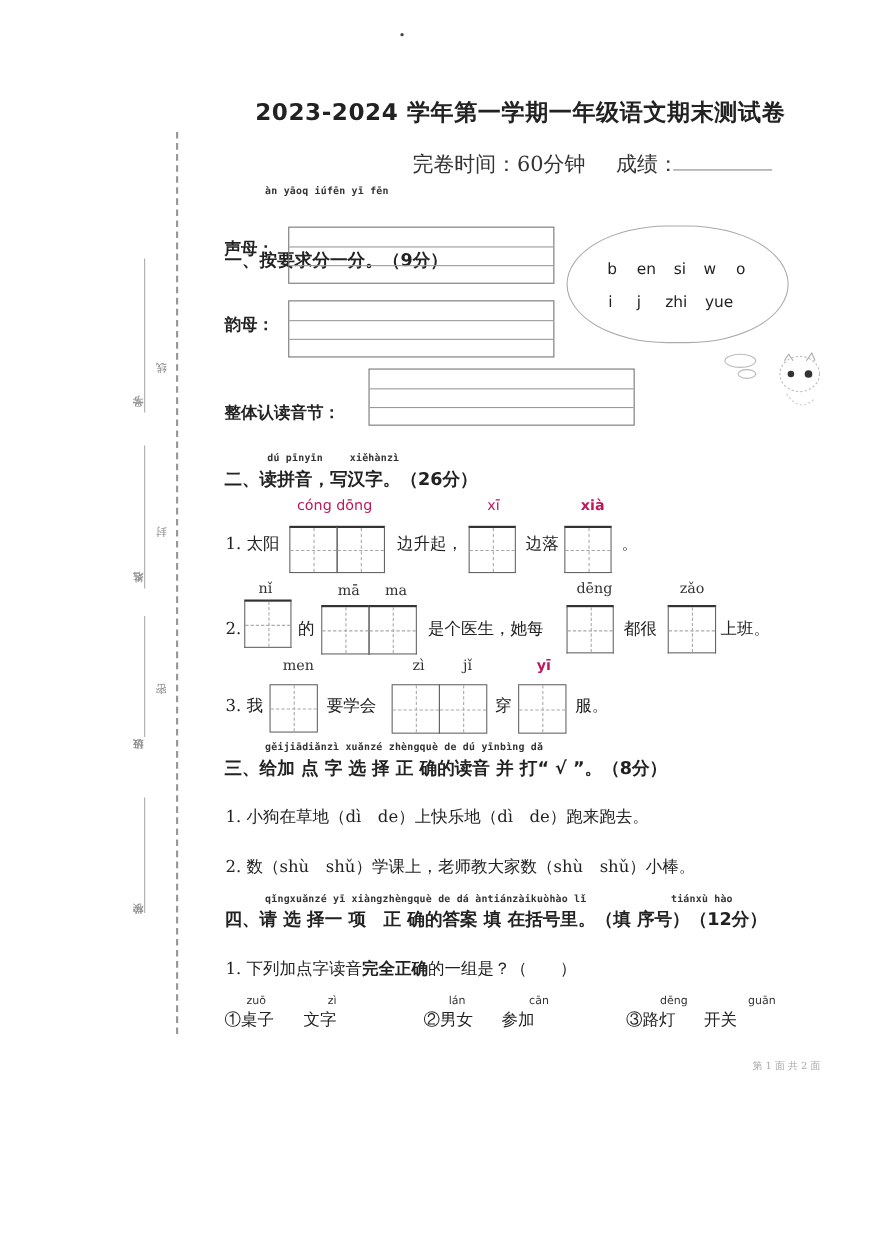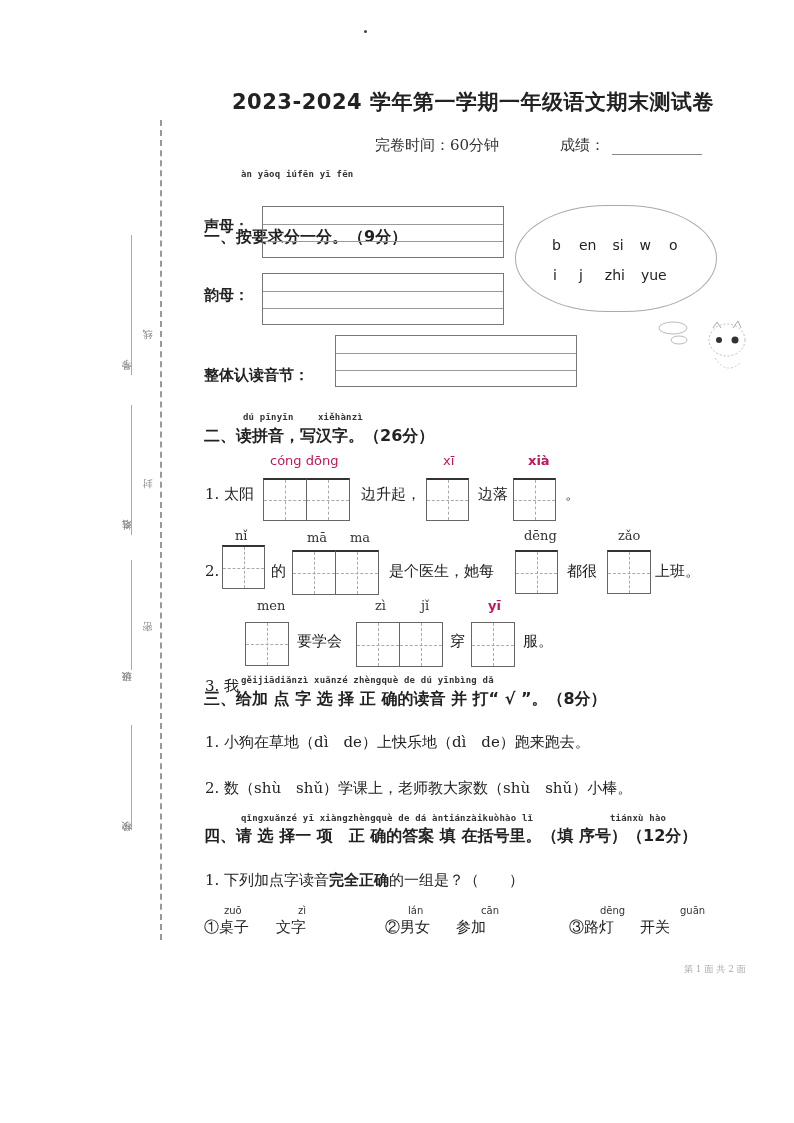--- a/index.html
+++ b/index.html
@@ -2,21 +2,21 @@
 <html><head>
 <meta charset="utf-8">
 <style>
   html, body { margin:0; padding:0; }
   body {
     width:794px; height:1123px; background:#fff; position:relative; overflow:hidden;
     font-family: "DejaVu Serif", "Liberation Serif", serif; color:#1a1a1a;
   }
   .abs { position:absolute; }
   .title { left:232px; top:88px; font-family:"DejaVu Sans", sans-serif; font-weight:bold; font-size:21px; letter-spacing:0.5px; color:#222; white-space:nowrap; }
-  .subtitle { left:375px; top:136px; font-size:15px; color:#333; white-space:nowrap; }
+  .subtitle { left:375px; top:136px; font-size:19px; color:#333; white-space:nowrap; }
   .score-line { left:612px; top:154px; width:90px; border-bottom:1px solid #888; }
   .dot-top { left:364px; top:30px; width:3px; height:3px; background:#444; border-radius:50%; }
 
   .margin-dash { left:160px; top:120px; height:820px; border-left:2px dashed #999; }
   .margin-solid { left:131px; border-left:1px solid #aaa; }
   .vtext { font-size:10px; color:#888; writing-mode:vertical-rl; transform:rotate(180deg); white-space:nowrap; }
 
   .pinyin-hint { font-family:"DejaVu Sans Mono", monospace; font-size:9px; font-weight:bold; color:#333; white-space:nowrap; letter-spacing:0.2px; }
   .sec-title { font-family:"DejaVu Sans", sans-serif; font-weight:bold; font-size:16px; color:#222; white-space:nowrap; }
   .label { font-family:"DejaVu Sans", sans-serif; font-weight:bold; font-size:15px; color:#222; white-space:nowrap; }
@@ -130,21 +130,21 @@
 <div class="abs tian topbar" style="left:335px;top:550px;width:44px;height:45px;"></div>
 <div class="abs q-text" style="left:389px;top:562px;">是个医生，她每</div>
 <div class="abs py-serif" style="left:524px;top:528px;">dēng</div>
 <div class="abs tian topbar" style="left:515px;top:550px;width:43px;height:44px;"></div>
 <div class="abs q-text" style="left:567px;top:562px;">都很</div>
 <div class="abs py-serif" style="left:618px;top:528px;">zǎo</div>
 <div class="abs tian topbar" style="left:607px;top:550px;width:44px;height:44px;"></div>
 <div class="abs q-text" style="left:655px;top:562px;">上班。</div>
 
 <div class="abs py-serif" style="left:257px;top:598px;">men</div>
-<div class="abs q-text" style="left:205px;top:632px;margin-top:45px;">3. 我</div>
+<div class="abs q-text" style="left:205px;top:632px;">3. 我</div>
 <div class="abs tian" style="left:245px;top:622px;width:44px;height:44px;"></div>
 <div class="abs q-text" style="left:297px;top:632px;">要学会</div>
 <div class="abs py-serif" style="left:375px;top:598px;">zì</div>
 <div class="abs py-serif" style="left:421px;top:598px;">jǐ</div>
 <div class="abs tian" style="left:356px;top:622px;width:44px;height:45px;"></div>
 <div class="abs tian" style="left:399px;top:622px;width:44px;height:45px;"></div>
 <div class="abs q-text" style="left:450px;top:632px;">穿</div>
 <div class="abs py bold" style="left:488px;top:598px;">yī</div>
 <div class="abs tian" style="left:471px;top:622px;width:44px;height:45px;"></div>
 <div class="abs q-text" style="left:523px;top:632px;">服。</div>

